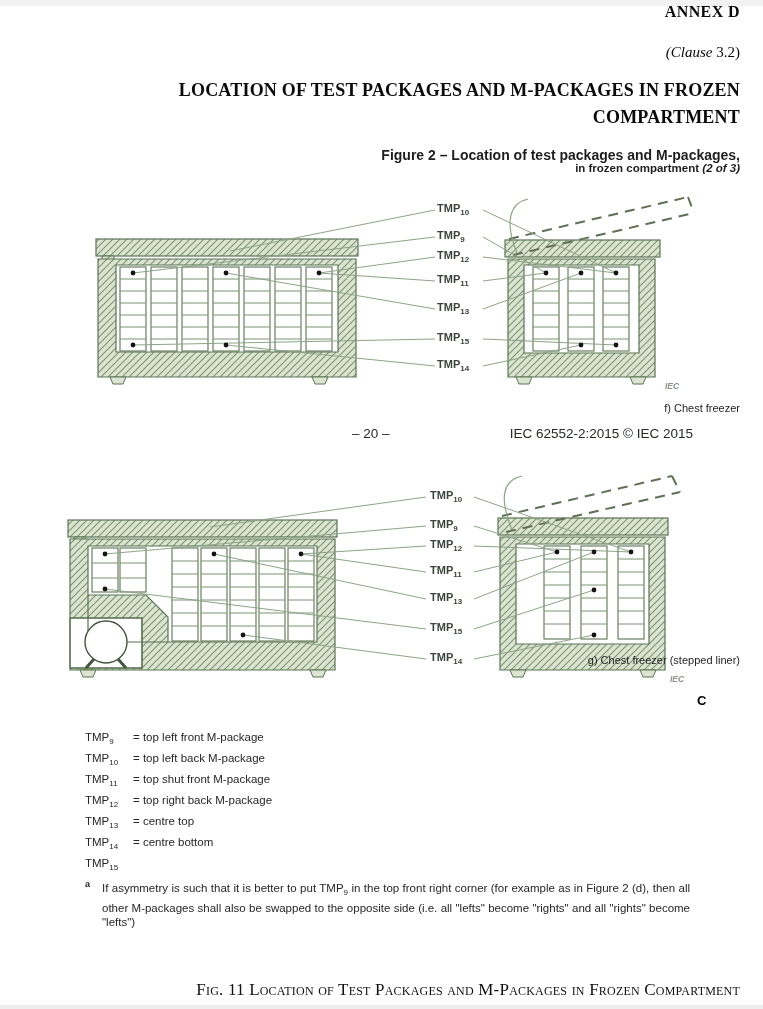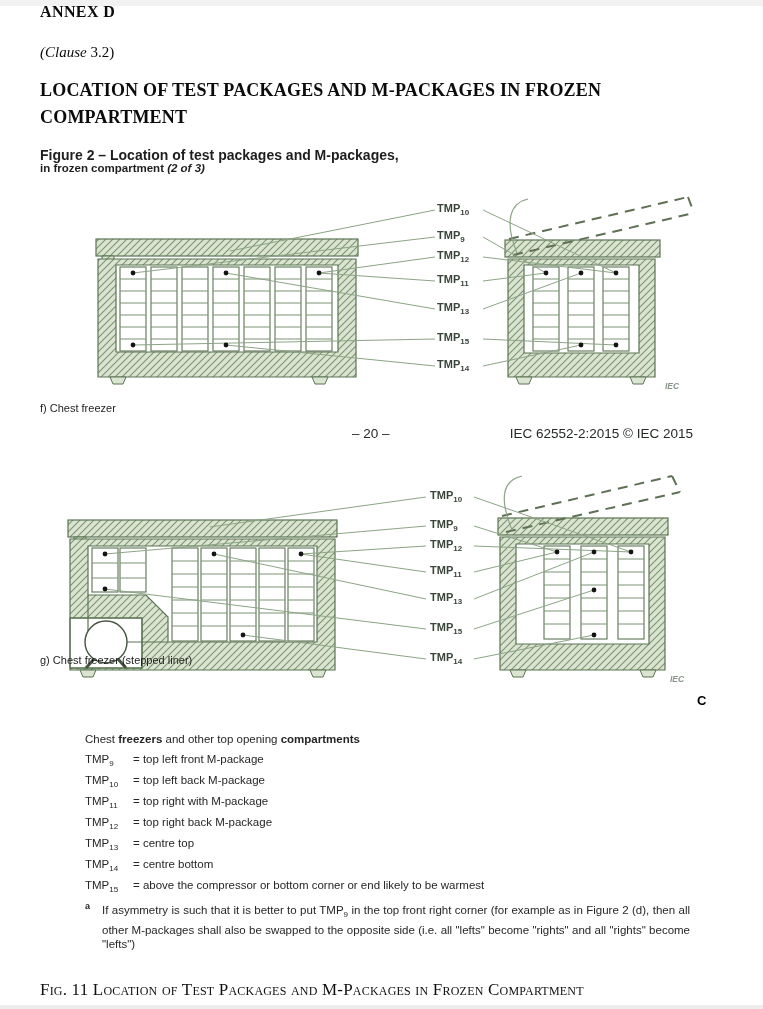--- a/index.html
+++ b/index.html
@@ -1,21 +1,21 @@
 <!DOCTYPE html>
 <html><head>
 <meta charset="utf-8">
 <style>
   html,body{margin:0;padding:0}
   body{
     width:763px;height:1009px;position:relative;background:#ffffff;
     font-family:"Liberation Sans",sans-serif;color:#1b1b1b;overflow:hidden;
   }
   .abs{position:absolute}
-  .center-line{position:absolute;left:40px;width:700px;text-align:left}
+  .center-line{position:absolute;left:40px;width:700px;text-align:right}
   .serif{font-family:"Liberation Serif",serif}
 
   .edge-top{position:absolute;left:0;top:0;width:763px;height:6px;background:#f2f2f2}
   .edge-bottom{position:absolute;left:0;bottom:0;width:763px;height:4px;background:#ededed}
 
   .annex{top:3px;font-size:16px;font-weight:bold;letter-spacing:.4px;color:#0b0b0b}
   .clause{top:44px;font-size:15px;color:#0b0b0b}
   .clause i{}
   .title1{top:80px;font-size:18px;font-weight:bold;letter-spacing:.2px;color:#0b0b0b}
   .title2{top:107px;font-size:18px;font-weight:bold;letter-spacing:.2px;color:#0b0b0b}
@@ -243,49 +243,47 @@
   <div class="tmp-label" style="top:121px"><span>TMP</span><sub>13</sub></div>
   <div class="tmp-label" style="top:151px"><span>TMP</span><sub>15</sub></div>
   <div class="tmp-label" style="top:181px"><span>TMP</span><sub>14</sub></div>
   <span class="iec-mark" style="left:610px;top:204px">IEC</span>
 </div>
 
 <div class="center-line diagram-caption cap-g">g) Chest freezer (stepped liner)</div>
 <div class="abs margin-letter">C</div>
 
 <div class="legend">
-  <div class="legend-heading"><span>Chest </span><b>freezers</b><span> and other top opening </span><b>compartments</b></div>
 
   <div class="legend-entry">
       <span class="tmp"><span>TMP</span><sub>9</sub></span>
       <span>= top left front M-package</span>
     </div>
   <div class="legend-entry">
       <span class="tmp"><span>TMP</span><sub>10</sub></span>
       <span>= top left back M-package</span>
     </div>
   <div class="legend-entry">
       <span class="tmp"><span>TMP</span><sub>11</sub></span>
-      <span>= top right with M-package</span>
+      <span>= top shut front M-package</span>
     </div>
   <div class="legend-entry">
       <span class="tmp"><span>TMP</span><sub>12</sub></span>
       <span>= top right back M-package</span>
     </div>
   <div class="legend-entry">
       <span class="tmp"><span>TMP</span><sub>13</sub></span>
       <span>= centre top</span>
     </div>
   <div class="legend-entry">
       <span class="tmp"><span>TMP</span><sub>14</sub></span>
       <span>= centre bottom</span>
     </div>
   <div class="legend-entry">
       <span class="tmp"><span>TMP</span><sub>15</sub></span>
-      <span>= above the compressor or bottom corner or end likely to be warmest</span>
     </div>
 
   <div class="footnote">
     <span class="marker">a</span>
     <span class="fn-text"><span>If asymmetry is such that it is better to put TMP</span><sub>9</sub><span> in the top front right corner (for example as in Figure 2 (d), then all other M-packages shall also be swapped to the opposite side (i.e. all "lefts" become "rights" and all "rights" become "lefts")</span></span>
   </div>
 
 </div>
 
 <div class="center-line bottom-caption">Fig. 11 Location of Test Packages and M-Packages in Frozen Compartment</div>

